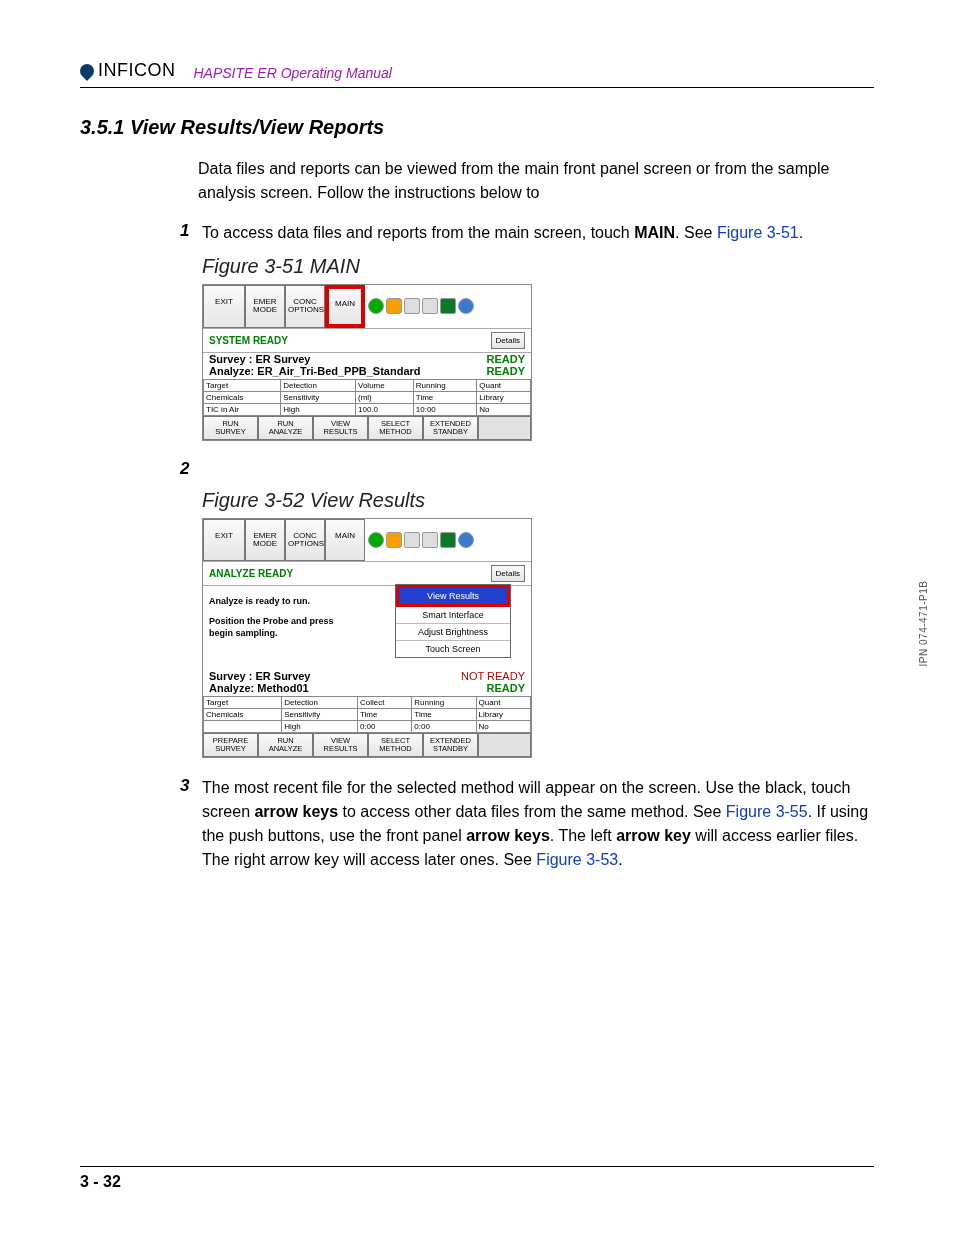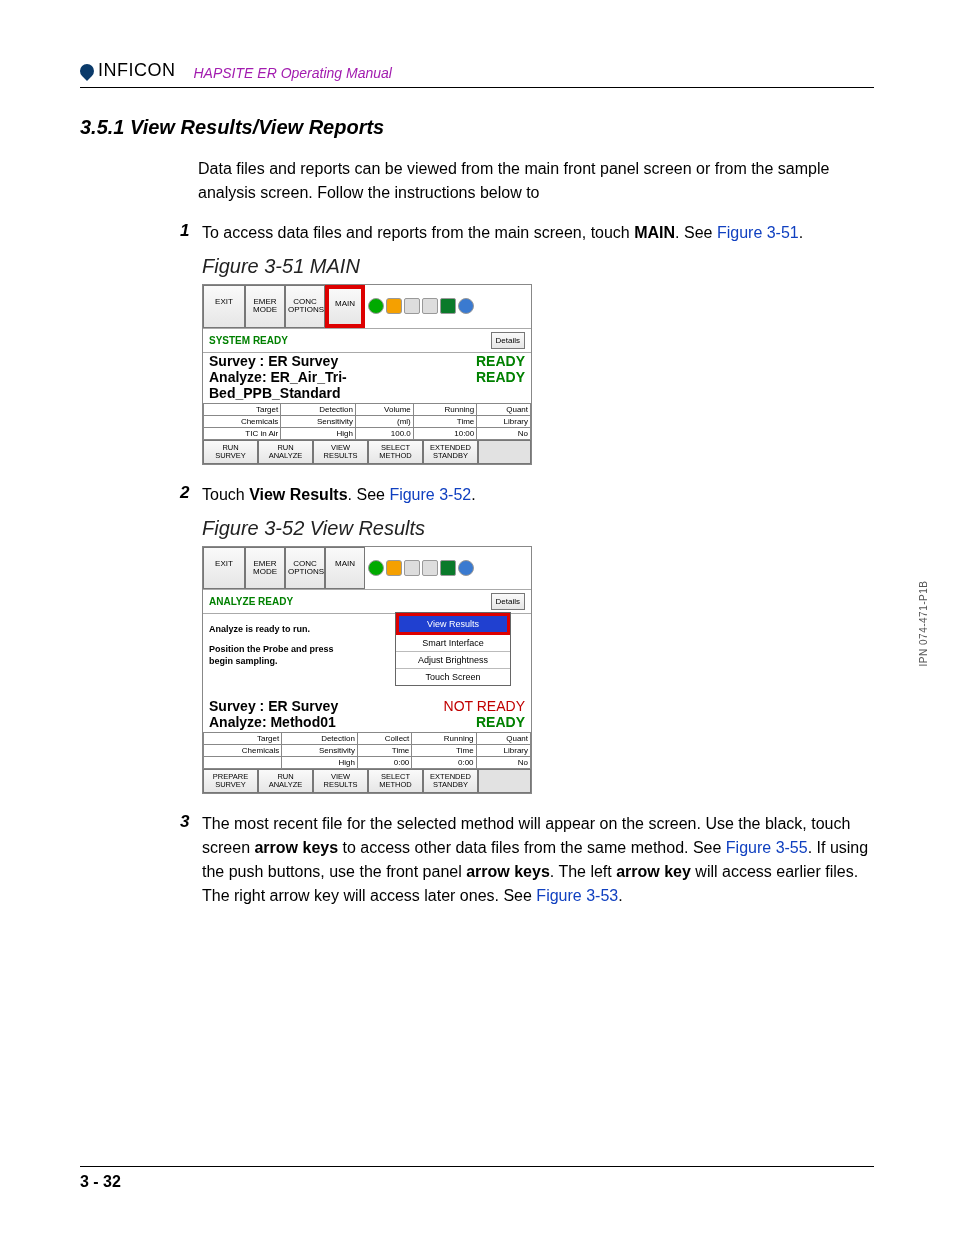--- a/index.html
+++ b/index.html
@@ -137,37 +137,37 @@
   }
   .panel-body {
     padding: 10px 6px 4px 6px;
     font-size: 9px;
     font-weight: bold;
     position: relative;
   }
   .panel-body p { margin-bottom: 10px; }
   .survey-block {
     padding: 0 6px 2px 6px;
-    font-size: 14px;
+    font-size: 11px;
     font-weight: bold;
   }
   .survey-block .row {
     display: flex; justify-content: space-between;
   }
   .ready { color: #008000; font-weight: bold; }
   .notready { color: #c00000; font-weight: normal; }
 
   table.grid {
     width: 100%;
     border-collapse: collapse;
     font-size: 8px;
   }
   table.grid td {
     border: 1px solid #888;
-    text-align: right;
+    text-align: left;
     padding: 1px 2px;
     font-weight: normal;
   }
 
   .bottom-btns {
     display: flex;
   }
   .bottom-btns .bbtn {
     flex: 1;
     border: 1px solid #777;
@@ -319,23 +319,20 @@
     <div class="bbtn" style="white-space:pre-line">SELECT
 METHOD</div>
     <div class="bbtn" style="white-space:pre-line">EXTENDED
 STANDBY</div>
     <div class="spacer"></div>
   </div>
 </div>
 
 <div class="step">
   <div class="step-num">2</div>
-  <div class="step-text">
-    <span>Touch </span><span class="bold">View Results</span><span>. See </span><span class="link">Figure 3-52</span><span>.</span>
-  </div>
 </div>
 
 <div class="figcap">Figure 3-52  View Results</div>
 
 <div class="panel">
   <div class="topbar">
     <div class="tbtn w1">EXIT</div>
     <div class="tbtn w2" style="white-space:pre-line">EMER
 MODE</div>
     <div class="tbtn w2" style="white-space:pre-line">CONC

